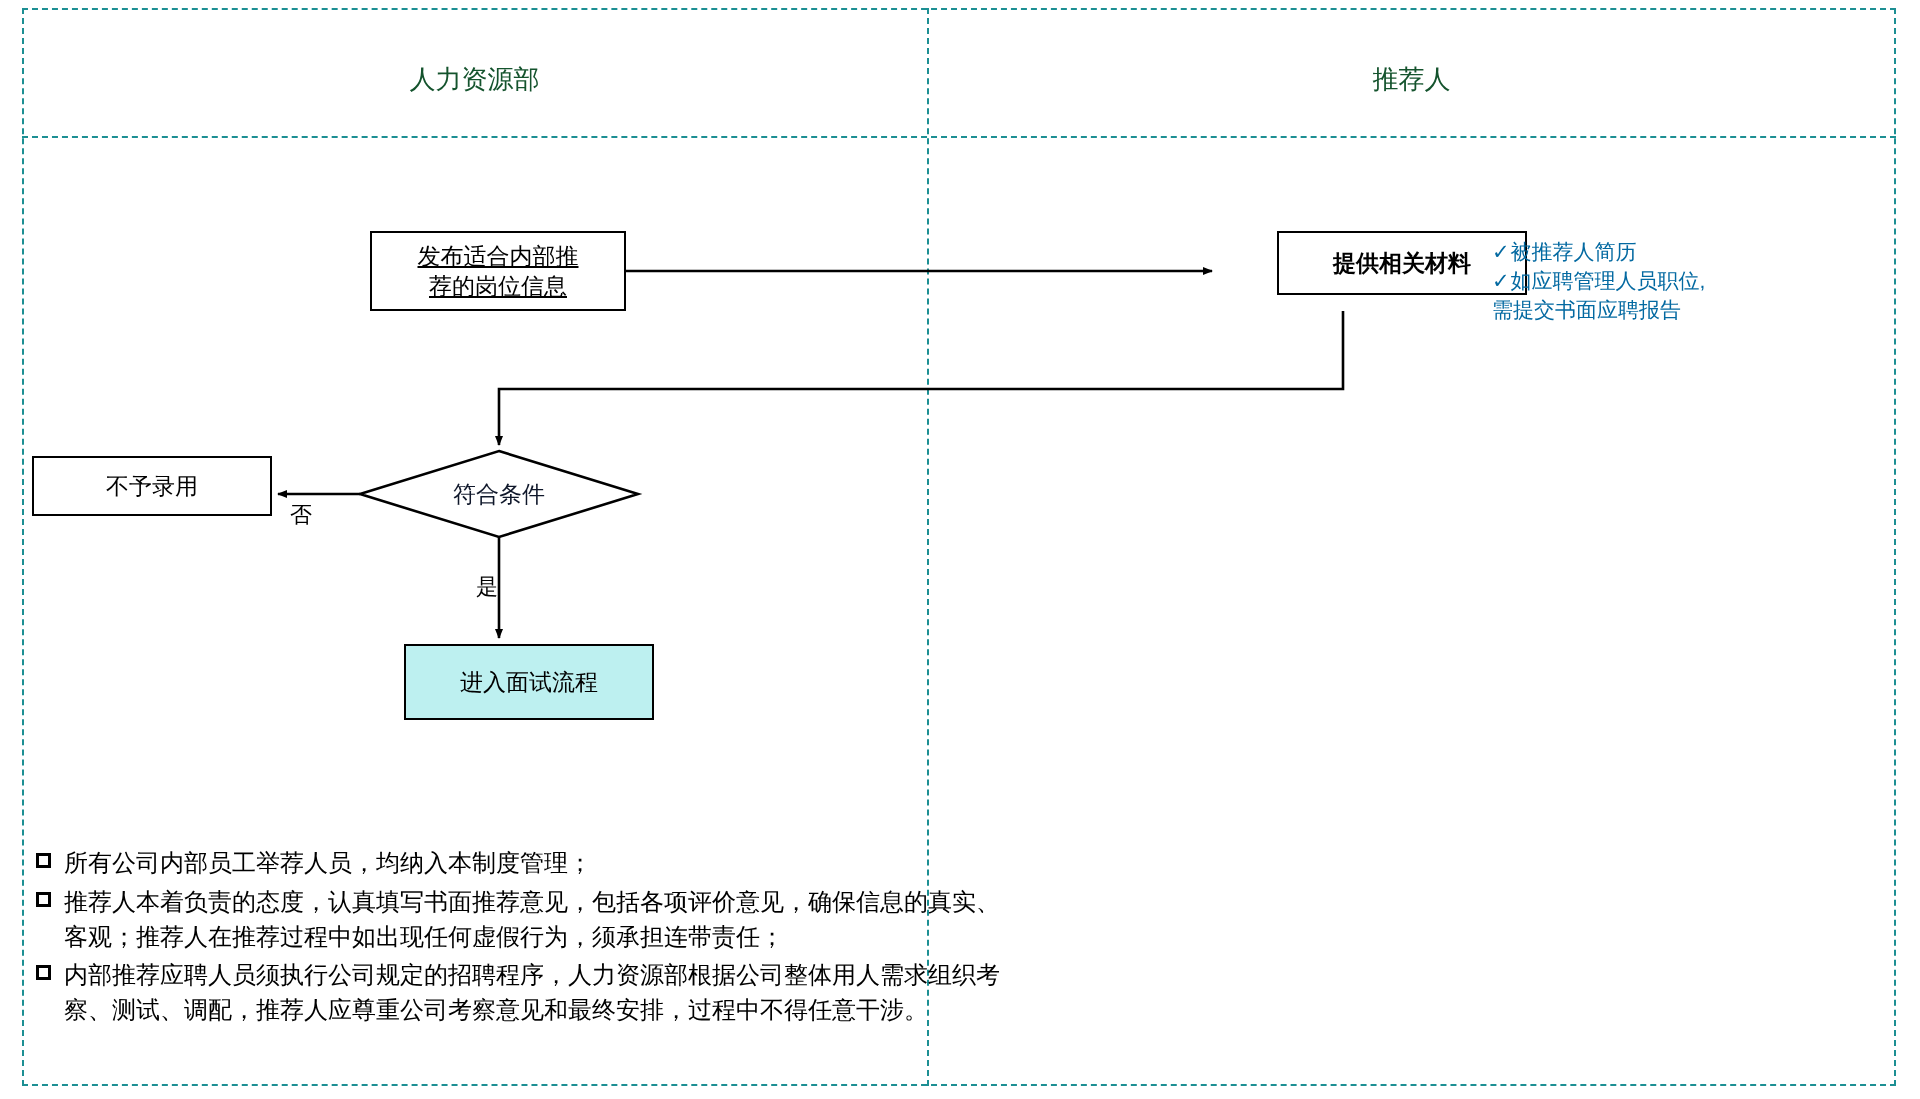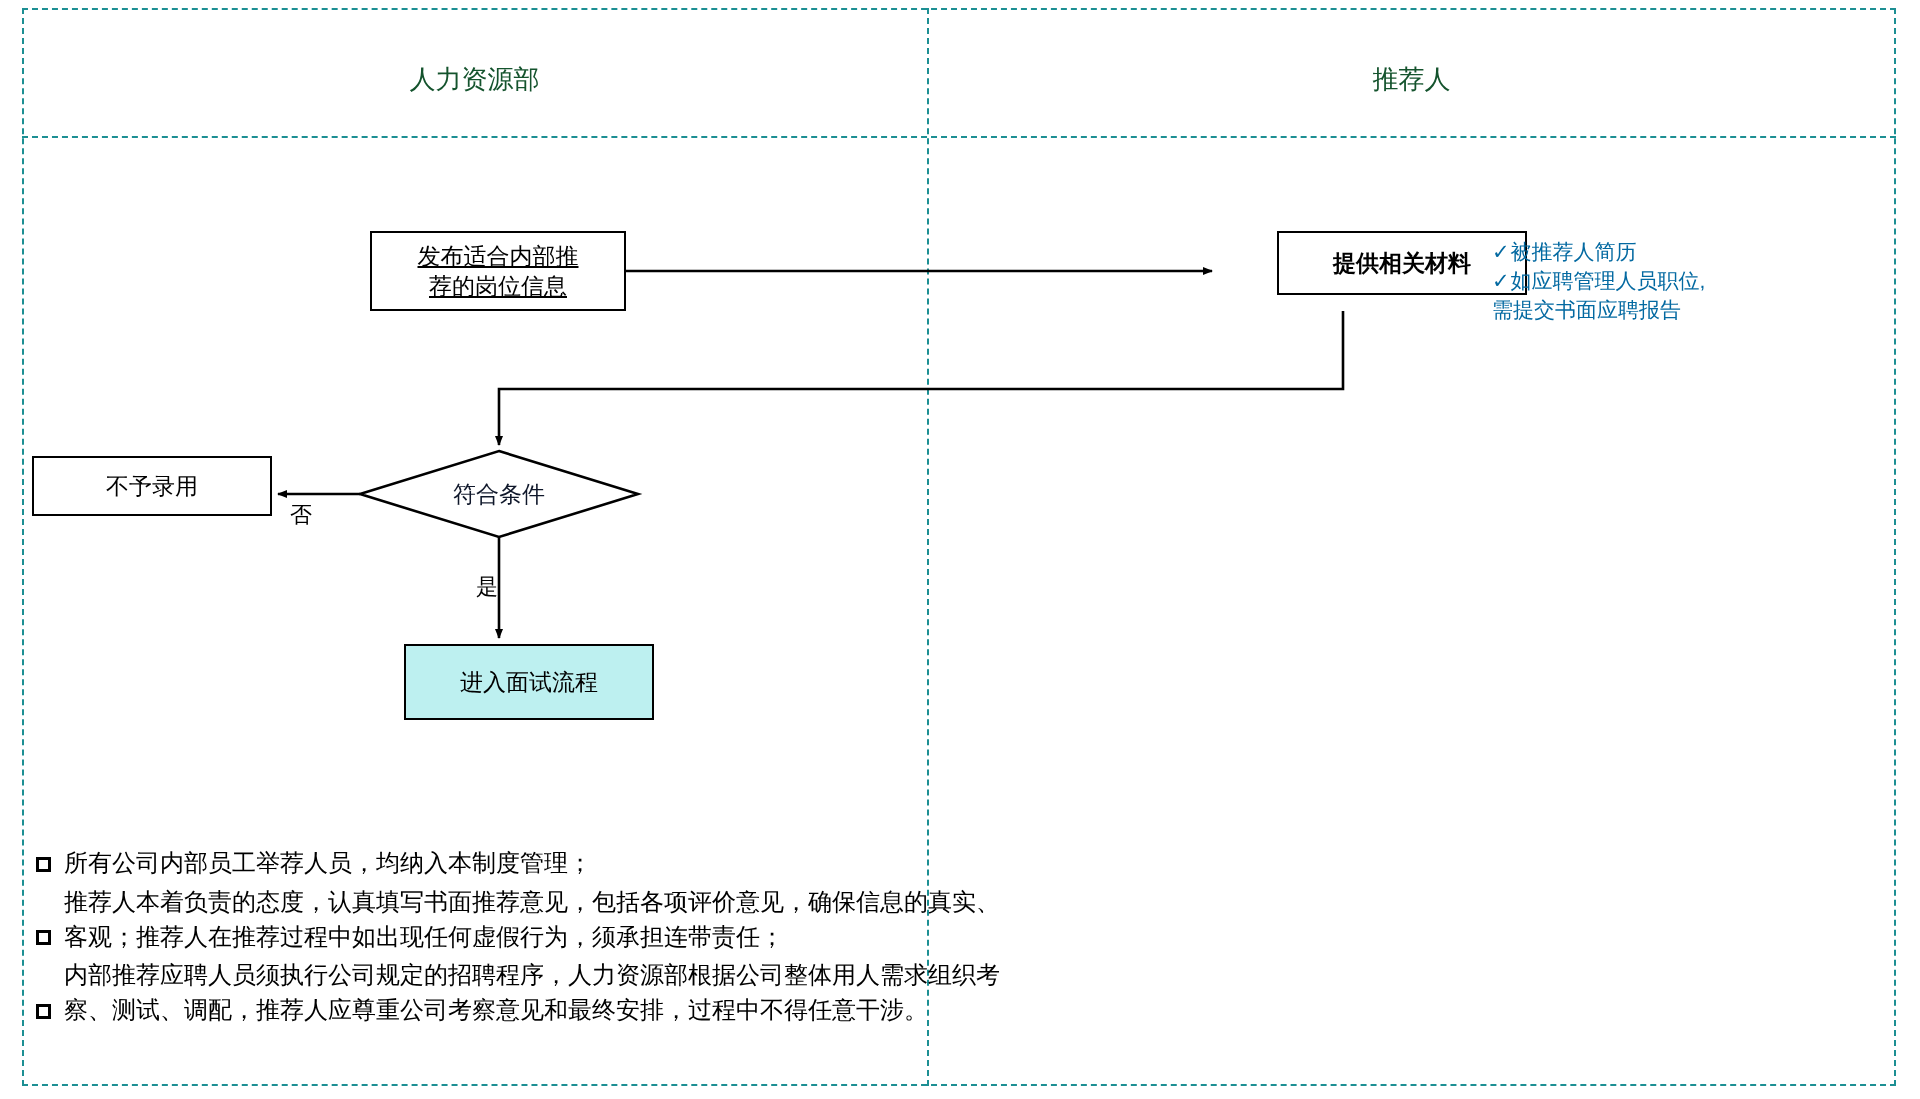--- a/index.html
+++ b/index.html
@@ -142,21 +142,21 @@
     position: absolute;
     left: 0;
     top: 838px;
     width: 1700px;
     font-size: 24px;
     line-height: 1.45;
     color: #000;
   }
   .note-row {
     display: flex;
-    align-items: flex-end;
+    align-items: flex-start;
     margin-bottom: 4px;
   }
   .note-bullet {
     flex: 0 0 auto;
     width: 42px;
     text-align: center;
     font-size: 20px;
     line-height: 1.55;
     color: #000;
   }

